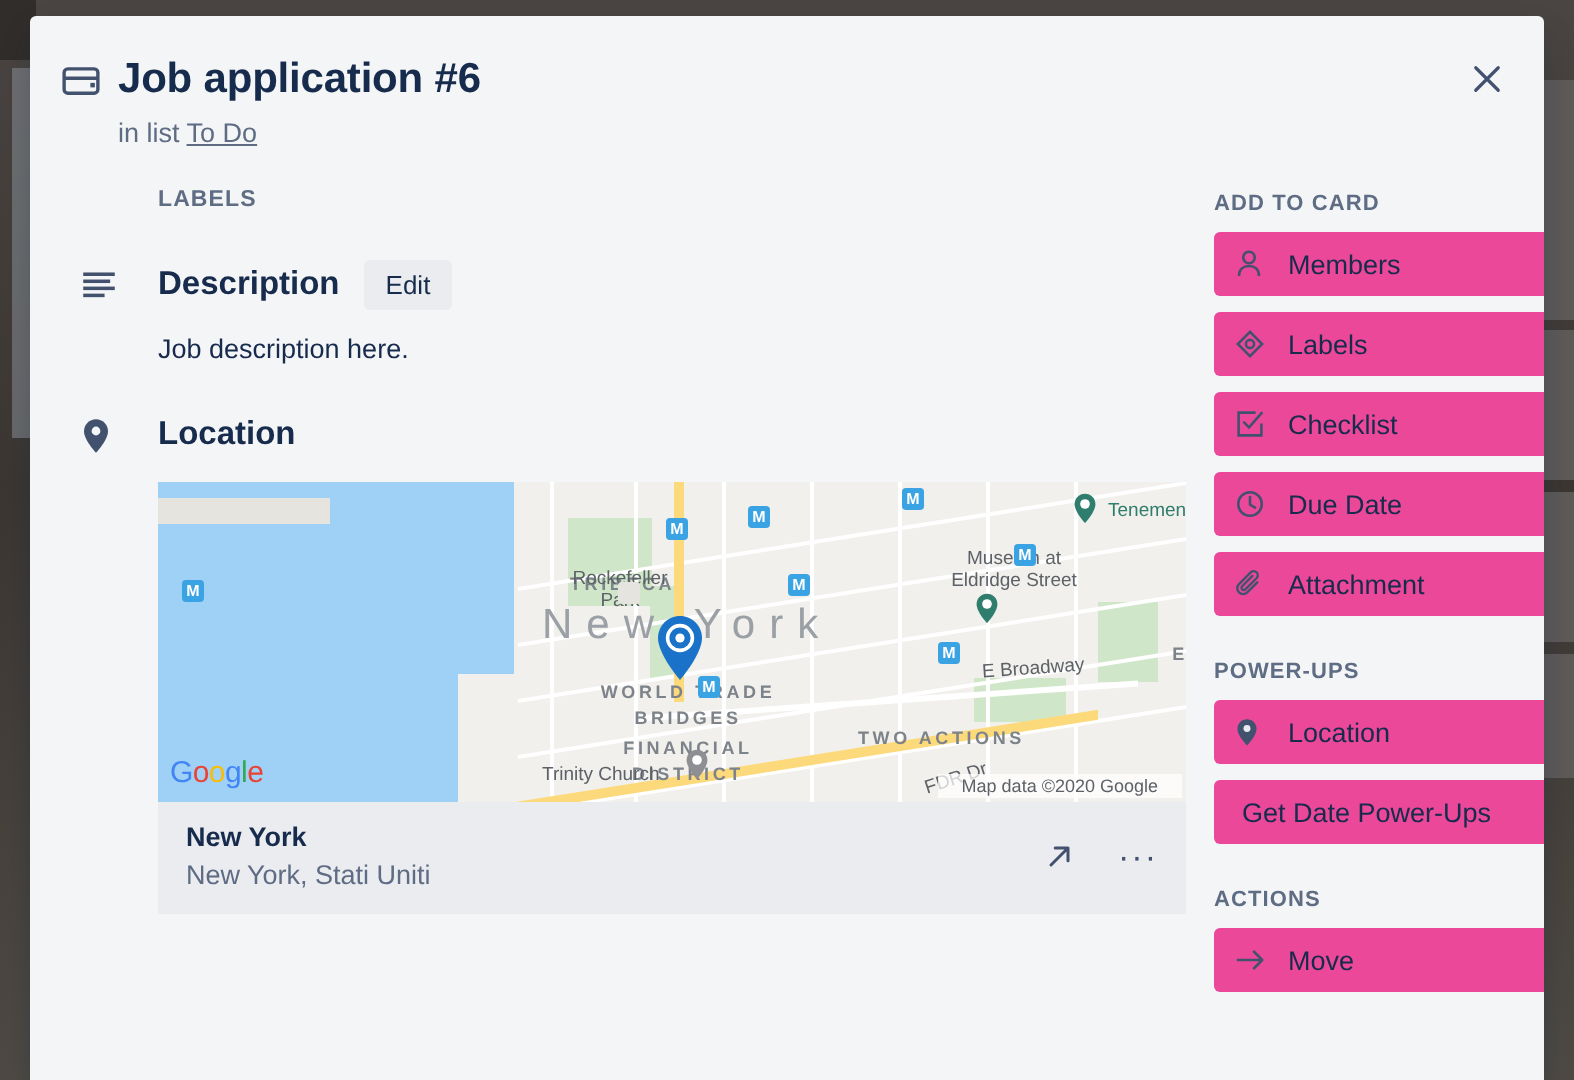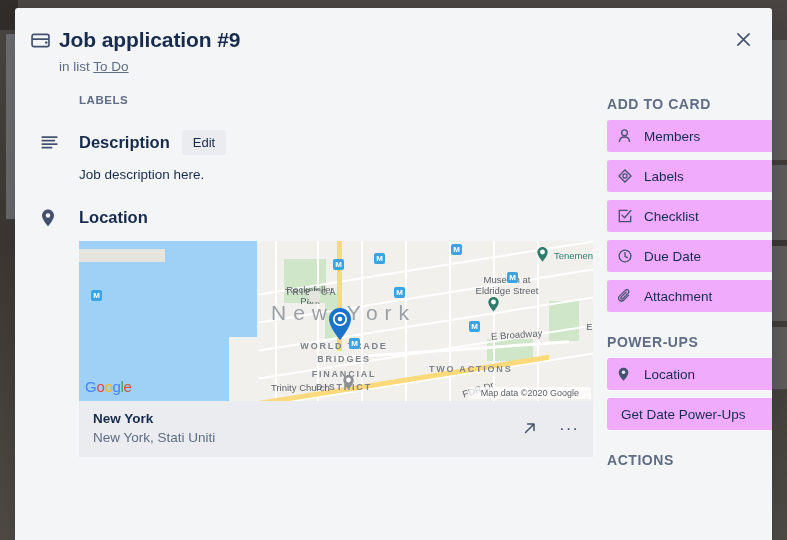--- a/index.html
+++ b/index.html
@@ -118,26 +118,26 @@
   }
   .loc-name { font-size: 13.5px; font-weight: 700; color: #172b4d; }
   .loc-addr { font-size: 13.5px; color: #5e6c84; margin-top: 4px; }
   .loc-actions { display: flex; align-items: center; gap: 22px; color: #42526e; }
   .loc-act { cursor: pointer; display: flex; align-items: center; }
   .loc-dots { font-size: 17px; letter-spacing: 1px; line-height: 1; cursor: pointer; }
 
   
   .sidebar { position: absolute; left: 592px; top: 88px; width: 170px; }
   .side-head {
-    font-size: 14px; font-weight: 700; color: #5e6c84;
+    font-size: 11px; font-weight: 700; color: #5e6c84;
     letter-spacing: .55px; text-transform: uppercase;
   }
   .side-btn {
     display: flex; align-items: center; gap: 11px;
-    background: #f0abfc; color: #172b4d;
+    background: #ec4899; color: #172b4d;
     height: 32px; margin-top: 8px; padding: 0 11px;
     border-radius: 3px; font-size: 13.5px; cursor: pointer;
   }
   .side-btn .si { width: 15px; flex: 0 0 15px; display: flex; align-items: center; color: #42526e; }
   .side-btn.plain { justify-content: flex-start; padding-left: 14px; }
   .side-group { margin-top: 22px; }
   svg { display: block; }
 </style>
 </head>
 <body>
@@ -160,21 +160,21 @@
 
   <div class="header">
     <div class="header-row">
       <div class="hdr-icon">
         <svg width="19" height="15" viewBox="0 0 20 16">
           <rect x="1" y="1.5" width="18" height="13" rx="2" fill="none" stroke="#42526e" stroke-width="1.8"></rect>
           <line x1="1" y1="6.5" x2="19" y2="6.5" stroke="#42526e" stroke-width="1.8"></line>
           <rect x="15" y="9" width="2.4" height="2.4" fill="#42526e"></rect>
         </svg>
       </div>
-      <div class="card-title">Job application #9</div>
+      <div class="card-title">Job application #6</div>
     </div>
     <div class="in-list">
       <span>in list</span>
       <a>To Do</a>
     </div>
   </div>
 
   <div class="content">
 
     <div>
@@ -377,15 +377,23 @@
       </div>
 
       <div class="side-btn plain">
         <span>Get Date Power-Ups</span>
       </div>
     </div>
 
     <div class="side-group">
       <div class="side-head">ACTIONS</div>
 
+      <div class="side-btn">
+        <span class="si">
+          <svg width="15" height="12" viewBox="0 0 16 12">
+            <path d="M1 6 H14 M9.6 1.6 L14 6 L9.6 10.4" fill="none" stroke="#42526e" stroke-width="1.4" stroke-linecap="round" stroke-linejoin="round"></path>
+          </svg>
+        </span>
+        <span>Move</span>
+      </div>
     </div>
   </div>
 </div>
 
 </body></html>

